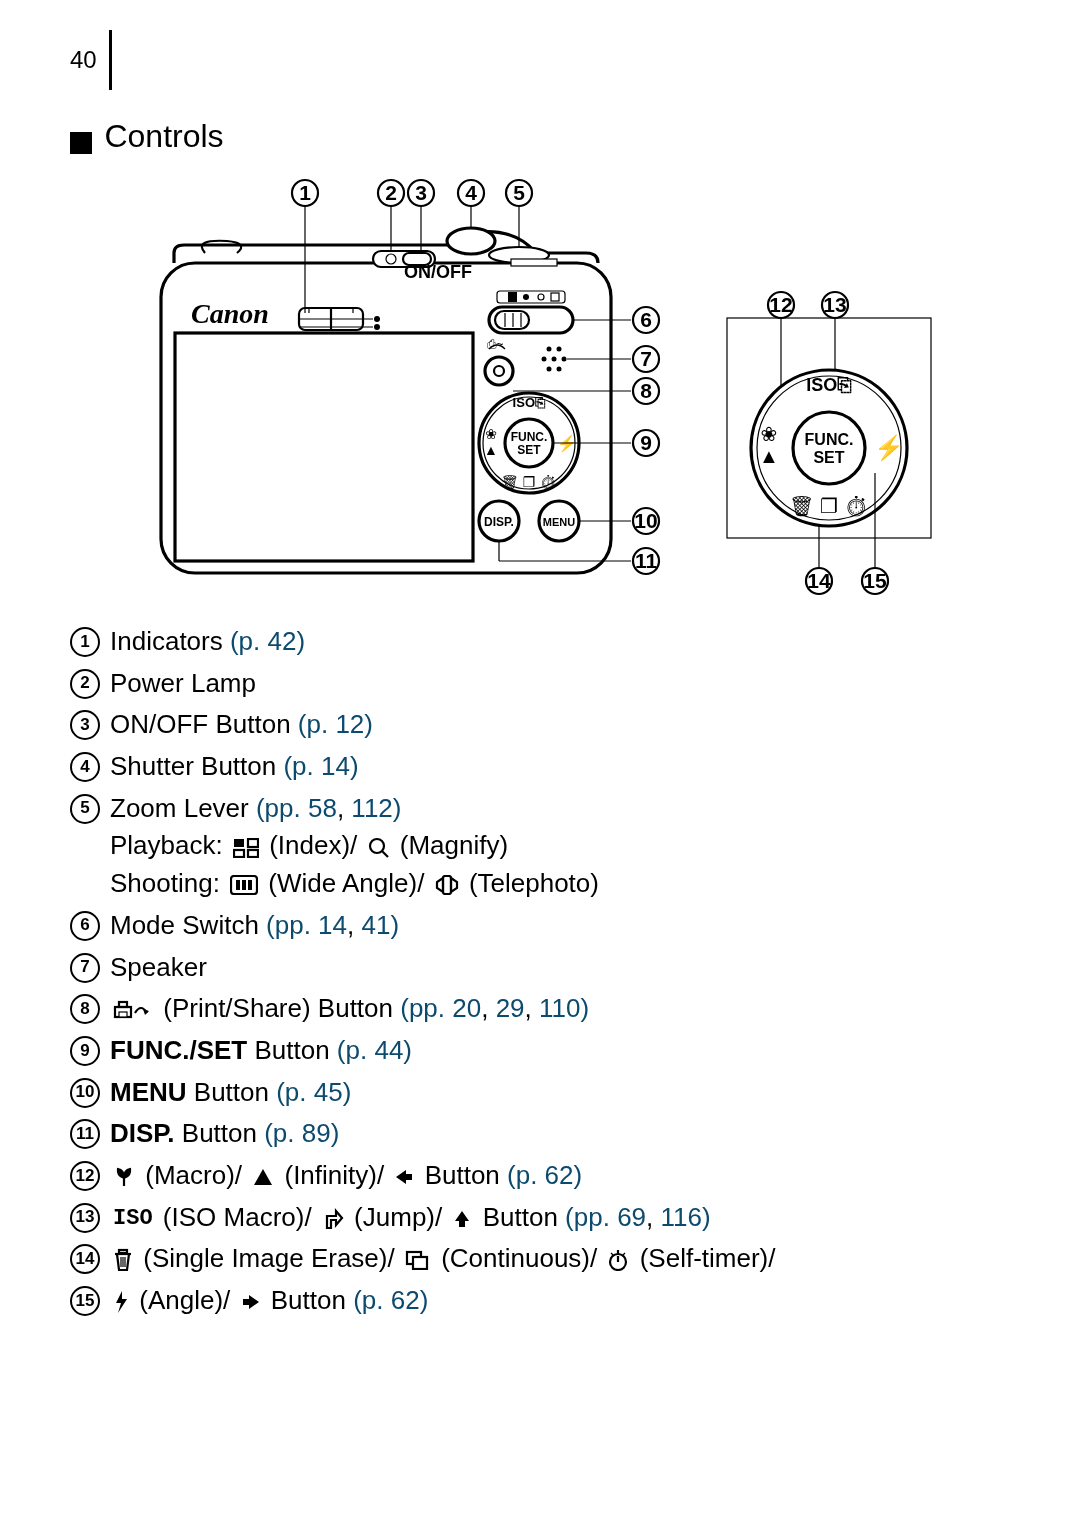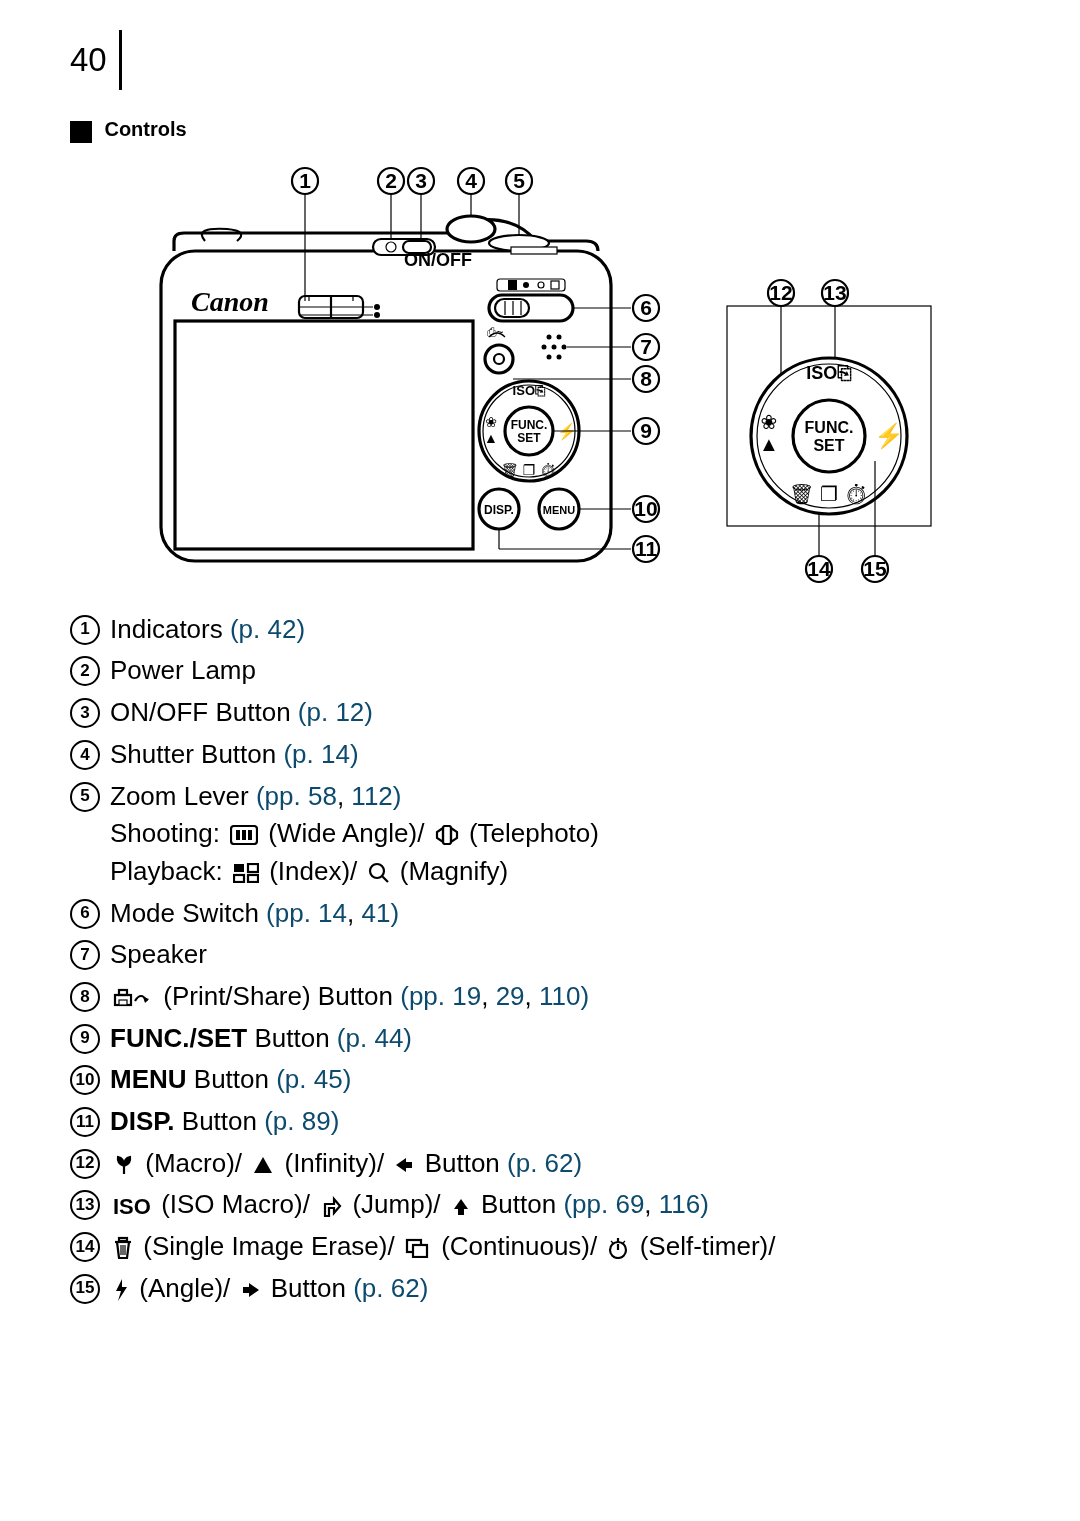--- a/index.html
+++ b/index.html
@@ -12,32 +12,32 @@
   }
   .page {
     padding: 30px 70px 40px 70px;
   }
   .page-num-row {
     display: flex;
     align-items: center;
     margin-bottom: 28px;
   }
   .page-num {
-    font-size: 33px;
+    font-size: 24px;
     font-weight: normal;
     padding-right: 12px;
   }
   .vline {
     width: 3px;
     height: 60px;
     background: #000;
   }
   .section-title {
-    font-size: 20px;
-    font-weight: bold;
+    font-size: 32px;
+    font-weight: normal;
   }
   .section-title-sq {
     display: inline-block;
     width: 22px;
     height: 22px;
     background: #000;
     vertical-align: middle;
     margin-right: 8px;
   }
   .diagram-area {
@@ -308,59 +308,59 @@
         <span>Shutter Button </span>
         <a href="#" class="link">(p. 14)</a>
       </span>
       </div>
 
     <div class="row">
         <span class="num">5</span>
       <span class="body">
         <span>Zoom Lever </span>
         <span class="link"><span>(pp. </span><a href="#" class="link">58</a></span><span>, </span><a href="#" class="link">112</a><span class="link">)</span>
+        <div class="sub">
+          <span>Playback: </span>
+          <span class="icon-inline">
+              <svg width="26" height="20">
+                <rect x="1" y="1" width="10" height="8" class="fillb"></rect>
+                <rect x="15" y="1" width="10" height="8" class="med"></rect>
+                <rect x="1" y="12" width="10" height="7" class="med"></rect>
+                <rect x="15" y="12" width="10" height="7" class="med"></rect>
+              </svg>
+            </span>
+          <span> (Index)/ </span>
+          <span class="icon-inline">
+              <svg width="22" height="22">
+                <circle cx="9" cy="9" r="7" class="med"></circle>
+                <line x1="14" y1="14" x2="20" y2="20" class="med"></line>
+              </svg>
+            </span>
+          <span> (Magnify)</span>
+        </div>
         <div class="sub">
           <span>Shooting: </span>
           <span class="icon-inline">
               <svg width="28" height="20">
                 <rect x="1" y="1" width="26" height="18" rx="3" class="med"></rect>
                 <rect x="6" y="5" width="4" height="10" class="fillb"></rect>
                 <rect x="12" y="5" width="4" height="10" class="fillb"></rect>
                 <rect x="18" y="5" width="4" height="10" class="fillb"></rect>
               </svg>
             </span>
           <span> (Wide Angle)/</span>
           <span class="icon-inline">
               <svg width="24" height="20">
                 <rect x="8" y="1" width="8" height="18" rx="2" class="med"></rect>
                 <path d="M8 3 L2 7 L2 13 L8 17 Z" class="med"></path>
                 <path d="M16 3 L22 7 L22 13 L16 17 Z" class="med"></path>
               </svg>
             </span>
           <span> (Telephoto)</span>
         </div>
-        <div class="sub">
-          <span>Playback: </span>
-          <span class="icon-inline">
-              <svg width="26" height="20">
-                <rect x="1" y="1" width="10" height="8" class="fillb"></rect>
-                <rect x="15" y="1" width="10" height="8" class="med"></rect>
-                <rect x="1" y="12" width="10" height="7" class="med"></rect>
-                <rect x="15" y="12" width="10" height="7" class="med"></rect>
-              </svg>
-            </span>
-          <span> (Index)/ </span>
-          <span class="icon-inline">
-              <svg width="22" height="22">
-                <circle cx="9" cy="9" r="7" class="med"></circle>
-                <line x1="14" y1="14" x2="20" y2="20" class="med"></line>
-              </svg>
-            </span>
-          <span> (Magnify)</span>
-        </div>
       </span>
       </div>
 
     <div class="row">
         <span class="num">6</span>
       <span class="body">
         <span>Mode Switch </span>
         <span class="link"><span>(pp. </span><a href="#" class="link">14</a></span><span>, </span><a href="#" class="link">41</a><span class="link">)</span>
       </span>
       </div>
@@ -376,21 +376,21 @@
         <span class="icon-inline">
             <svg width="40" height="22">
               <rect x="2" y="8" width="16" height="10" class="med"></rect>
               <rect x="6" y="3" width="8" height="5" class="med"></rect>
               <rect x="6" y="13" width="8" height="5" class="thin fillw"></rect>
               <path d="M22 14 Q28 4 34 14" class="med"></path>
               <path d="M30 10 L36 12 L32 16" class="fillb"></path>
             </svg>
           </span>
         <span> (Print/Share) Button </span>
-        <span class="link"><span>(pp. </span><a href="#" class="link">19</a></span><span>, </span><a href="#" class="link">29</a><span>, </span><a href="#" class="link">110</a><span class="link">)</span>
+        <span class="link"><span>(pp. </span><a href="#" class="link">20</a></span><span>, </span><a href="#" class="link">29</a><span>, </span><a href="#" class="link">110</a><span class="link">)</span>
       </span>
       </div>
 
     <div class="row">
         <span class="num">9</span>
       <span class="body">
         <span class="bold">FUNC./SET</span><span> Button </span>
         <a href="#" class="link">(p. 44)</a>
       </span>
       </div>
@@ -432,21 +432,21 @@
             </svg>
           </span>
         <span> Button </span>
         <a href="#" class="link">(p. 62)</a>
       </span>
       </div>
 
     <div class="row">
         <span class="num">13</span>
       <span class="body">
-        <span class="icon-inline bold" style="font-size:22px;font-family:Liberation Sans, sans-serif;">ISO</span>
+        <span class="icon-inline bold" style="font-size:22px;font-family:Liberation Mono, monospace;">ISO</span>
         <span> (ISO Macro)/</span>
         <span class="icon-inline">
             <svg width="22" height="22">
               <path d="M5 20 L5 8 L14 8 L14 3 L20 10 L14 17 L14 12 L9 12 L9 20 Z" class="med"></path>
             </svg>
           </span>
         <span> (Jump)/ </span>
         <span class="icon-inline">
             <svg width="20" height="20">
               <polygon points="10,2 17,12 13,12 13,18 7,18 7,12 3,12" class="fillb"></polygon>

